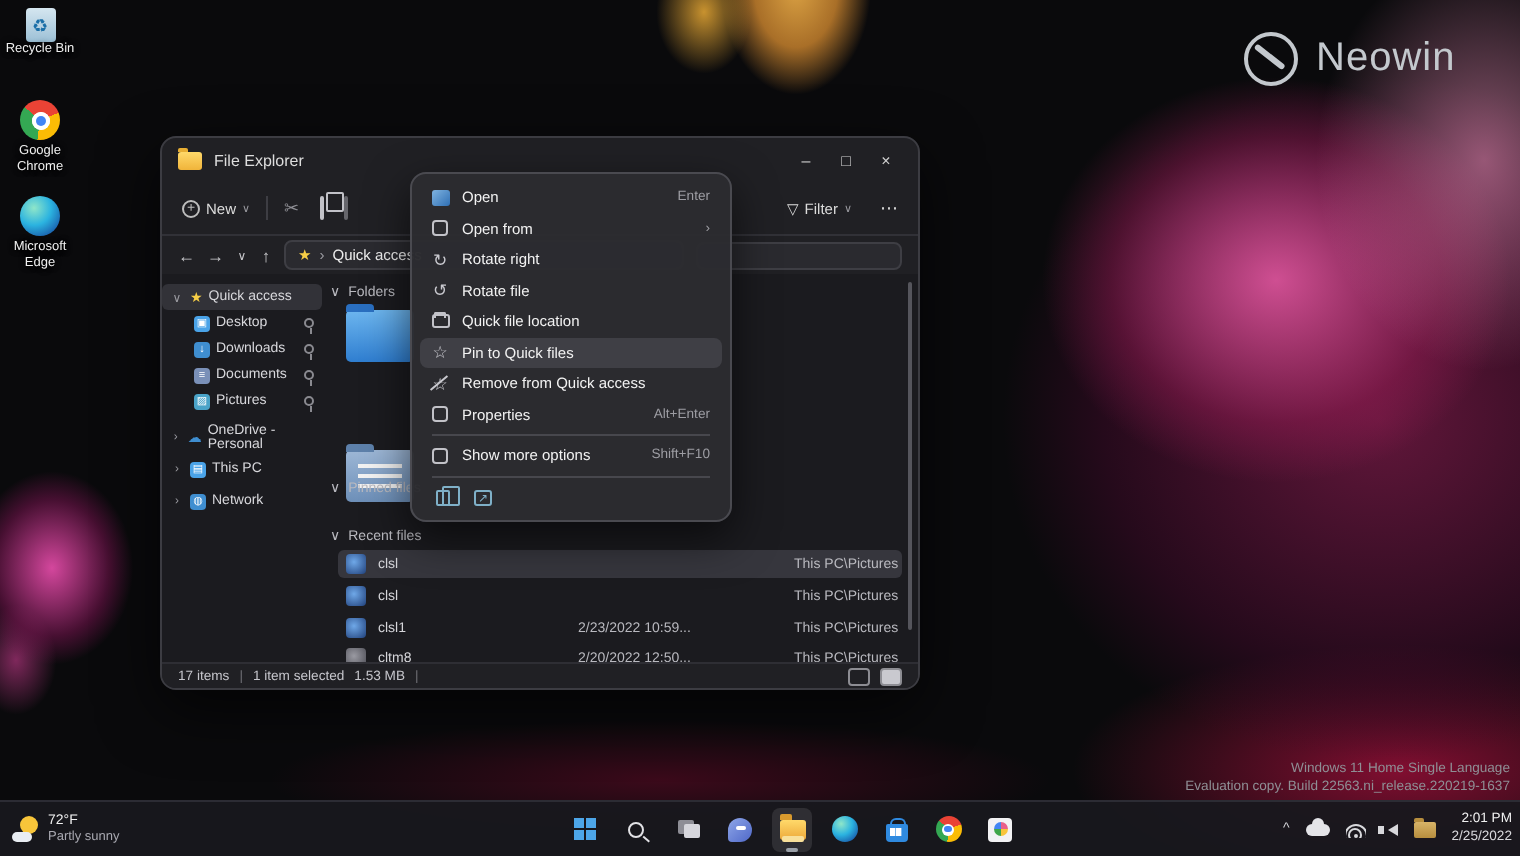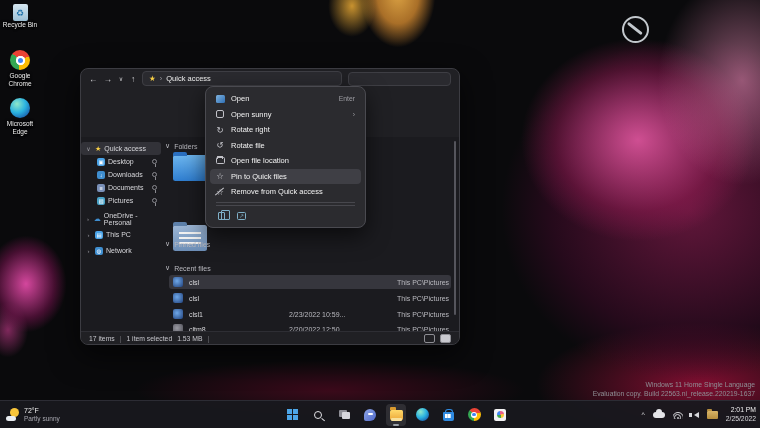--- a/index.html
+++ b/index.html
@@ -183,39 +183,68 @@
   .watermark { right:5px; bottom:30px; text-align:right; font-size:6.8px; color:#8f8f95; line-height:8.5px; }
 </style>
 </head>
 <body>
 
 <div class="screen">
   <div class="wallpaper"></div>
 
   <div class="abs flex" style="left:622px; top:16px; gap:9px;">
     <div class="neologo-ring"></div>
+    <div class="neologo-text">Neowin</div>
   </div>
 
   <div class="abs" style="left:2px; top:4px; width:36px;">
     <div class="bin">
         <span>♻</span>
       </div>
     <div class="dicon-label">Recycle Bin</div>
   </div>
   <div class="abs" style="left:2px; top:50px; width:36px;">
     <div class="chrome-ball"></div>
     <div class="dicon-label" style="margin-top:2px;">Google Chrome</div>
   </div>
   <div class="abs" style="left:2px; top:98px; width:36px;">
     <div class="edge-ball"></div>
     <div class="dicon-label" style="margin-top:2px;">Microsoft Edge</div>
   </div>
 
   <div class="abs window">
-
+    <div class="titlebar">
+      <span class="mini-folder"></span>
+      <span class="title-text">File Explorer</span>
+      <span style="margin-left:auto;" class="flex">
+        <span class="winctl">–</span>
+        <span class="winctl">□</span>
+        <span class="winctl">×</span>
+      </span>
+    </div>
+
+    <div class="toolbar">
+      <span class="tbtn">
+        <span class="plus-circle">+</span>
+        <span>New</span>
+        <span style="font-size:5.5px; color:#9a9aa0;">∨</span>
+      </span>
+      <span class="vsep"></span>
+      <span class="tico">✂</span>
+      <span class="tico"><span class="g-copy"></span></span>
+      <span class="tico dim"><span class="g-sq" style="border-color:#66666c;"></span></span>
+      <span style="margin-left:auto;" class="flex">
+        <span class="tbtn">
+          <span>▽</span>
+          <span>Filter</span>
+          <span style="font-size:5.5px; color:#9a9aa0;">∨</span>
+        </span>
+        <span class="tbtn" style="margin-left:14px; font-size:9px;">⋯</span>
+      </span>
+    </div>
 
     <div class="addrbar">
       <span class="navg">←</span>
       <span class="navg">→</span>
       <span class="navg" style="font-size:6px;">∨</span>
       <span class="navg">↑</span>
       <span class="crumbfield">
         <span class="gold">★</span>
         <span style="color:#9a9aa0;">›</span>
         <span>Quick access</span>
@@ -329,46 +358,60 @@
       <span class="micon">
           <span class="g-photo"></span>
         </span>
       <span class="mlabel">Open</span>
       <span class="mshort">Enter</span>
     </div>
     <div class="mitem">
       <span class="micon">
           <span class="g-sq"></span>
         </span>
-      <span class="mlabel">Open sunny</span>
+      <span class="mlabel">Open from</span>
       <span class="mshort">›</span>
     </div>
     <div class="mitem">
       <span class="micon">↻</span>
       <span class="mlabel">Rotate right</span>
     </div>
     <div class="mitem">
       <span class="micon">↺</span>
       <span class="mlabel">Rotate file</span>
     </div>
     <div class="mitem">
       <span class="micon">
           <span class="g-fold"></span>
         </span>
-      <span class="mlabel">Open file location</span>
+      <span class="mlabel">Quick file location</span>
     </div>
     <div class="mitem hover">
       <span class="micon">☆</span>
       <span class="mlabel">Pin to Quick files</span>
     </div>
     <div class="mitem">
       <span class="micon g-unpin">☆</span>
       <span class="mlabel">Remove from Quick access</span>
     </div>
+    <div class="mitem">
+      <span class="micon">
+          <span class="g-sq"></span>
+        </span>
+      <span class="mlabel">Properties</span>
+      <span class="mshort">Alt+Enter</span>
+    </div>
     <div class="msep"></div>
+    <div class="mitem">
+      <span class="micon">
+          <span class="g-sq"></span>
+        </span>
+      <span class="mlabel">Show more options</span>
+      <span class="mshort">Shift+F10</span>
+    </div>
     <div class="msep"></div>
     <div class="mrow-icons">
       <span class="b-copy"></span>
       <span class="b-share">↗</span>
     </div>
   </div>
 
   <div class="abs watermark">
     <div>Windows 11 Home Single Language</div>
     <div>Evaluation copy. Build 22563.ni_release.220219-1637</div>

